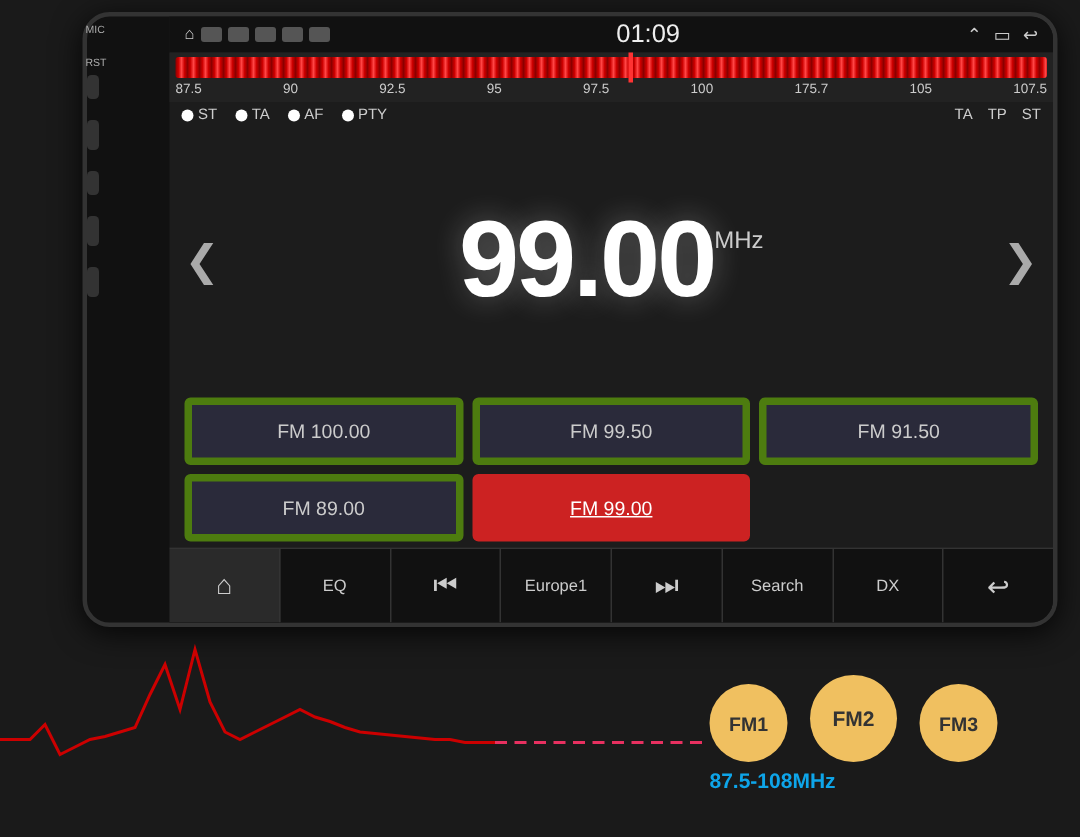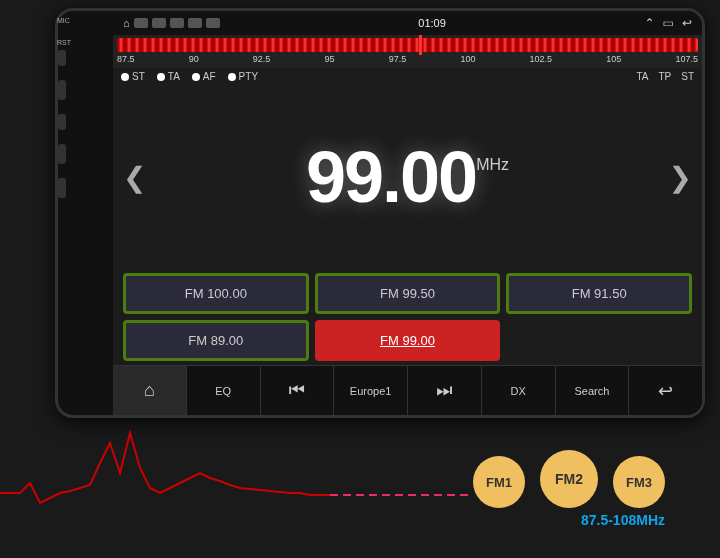--- a/index.html
+++ b/index.html
@@ -54,21 +54,21 @@
       gap: 4px;
       align-items: center;
     }
     .status-icon-small {
       width: 14px;
       height: 10px;
       background: #555;
       border-radius: 2px;
       display: inline-block;
     }
-    .status-time { font-size: 11px; color: #eee; }
+    .status-time { font-size: 17px; color: #eee; }
     .status-right {
       display: flex;
       gap: 8px;
       align-items: center;
     }
 
     
     .freq-bar-container {
       background: #222;
       padding: 3px 4px 2px;
@@ -162,21 +162,21 @@
 
     
     .presets-grid {
       display: grid;
       grid-template-columns: 1fr 1fr 1fr;
       gap: 6px;
       padding: 4px 10px;
     }
     .preset-btn {
       background: #2a2a3a;
-      border: 3px solid #4d7c0f;
+      border: 5px solid #4d7c0f;
       border-radius: 4px;
       color: #ccc;
       font-size: 13px;
       padding: 10px 8px;
       text-align: center;
       cursor: pointer;
     }
     .preset-btn.active {
       background: #cc2222;
       border-color: #cc2222;
@@ -265,21 +265,21 @@
       <div class="freq-bar">
         <div class="freq-marker"></div>
       </div>
       <div class="freq-scale">
         <span>87.5</span>
         <span>90</span>
         <span>92.5</span>
         <span>95</span>
         <span>97.5</span>
         <span>100</span>
-        <span>102.5</span>
+        <span>175.7</span>
         <span>105</span>
         <span>107.5</span>
       </div>
     </div>
 
     <div class="radio-indicators">
       <div style="display:flex; gap:12px;">
         <div class="indicator">
           <span class="indicator-dot active"></span>
           <span>ST</span>
@@ -331,24 +331,24 @@
       <div class="toolbar-btn">
         <span class="toolbar-icon">⏮</span>
       </div>
       <div class="toolbar-btn">
         <span>Europe1</span>
       </div>
       <div class="toolbar-btn">
         <span class="toolbar-icon">⏭</span>
       </div>
       <div class="toolbar-btn">
+        <span>Search</span>
+      </div>
+      <div class="toolbar-btn">
         <span>DX</span>
-      </div>
-      <div class="toolbar-btn">
-        <span>Search</span>
       </div>
       <div class="toolbar-btn">
         <span class="toolbar-icon">↩</span>
       </div>
     </div>
   </div>
 </div>
 
 <div style="position:absolute; left:55px; top:15px; display:flex; flex-direction:column; gap:6px; z-index:10;">
   <span style="position:absolute; left:2px; top:2px; font-size:7px; color:#aaa;">MIC</span>
@@ -367,21 +367,21 @@
   <polyline points="
     0,80 20,80 30,70 40,90 50,85 60,80 70,78 80,75 90,72
     100,50 110,30 120,60 130,20 140,55 150,75 160,80
     170,75 180,70 190,65 200,60 210,65 220,68 230,72 240,75
     250,76 260,77 270,78 280,79 290,80 300,80
     310,82 320,82 330,82" stroke="#cc0000" stroke-width="2" fill="none"></polyline>
 
   <line x1="330" y1="82" x2="470" y2="82" stroke="#e83060" stroke-width="2" stroke-dasharray="8,5"></line>
 </svg>
 
-<div style="position:absolute; right:55px; bottom:30px; display:flex; flex-direction:column; align-items:flex-end;">
+<div style="position:absolute; right:55px; bottom:30px; display:flex; flex-direction:column; align-items:flex-start;">
   <div class="fm-row">
     <div class="fm-badge fm1">
       <span>FM1</span>
     </div>
     <div class="fm-badge fm2">
       <span>FM2</span>
     </div>
     <div class="fm-badge fm3">
       <span>FM3</span>
     </div>

